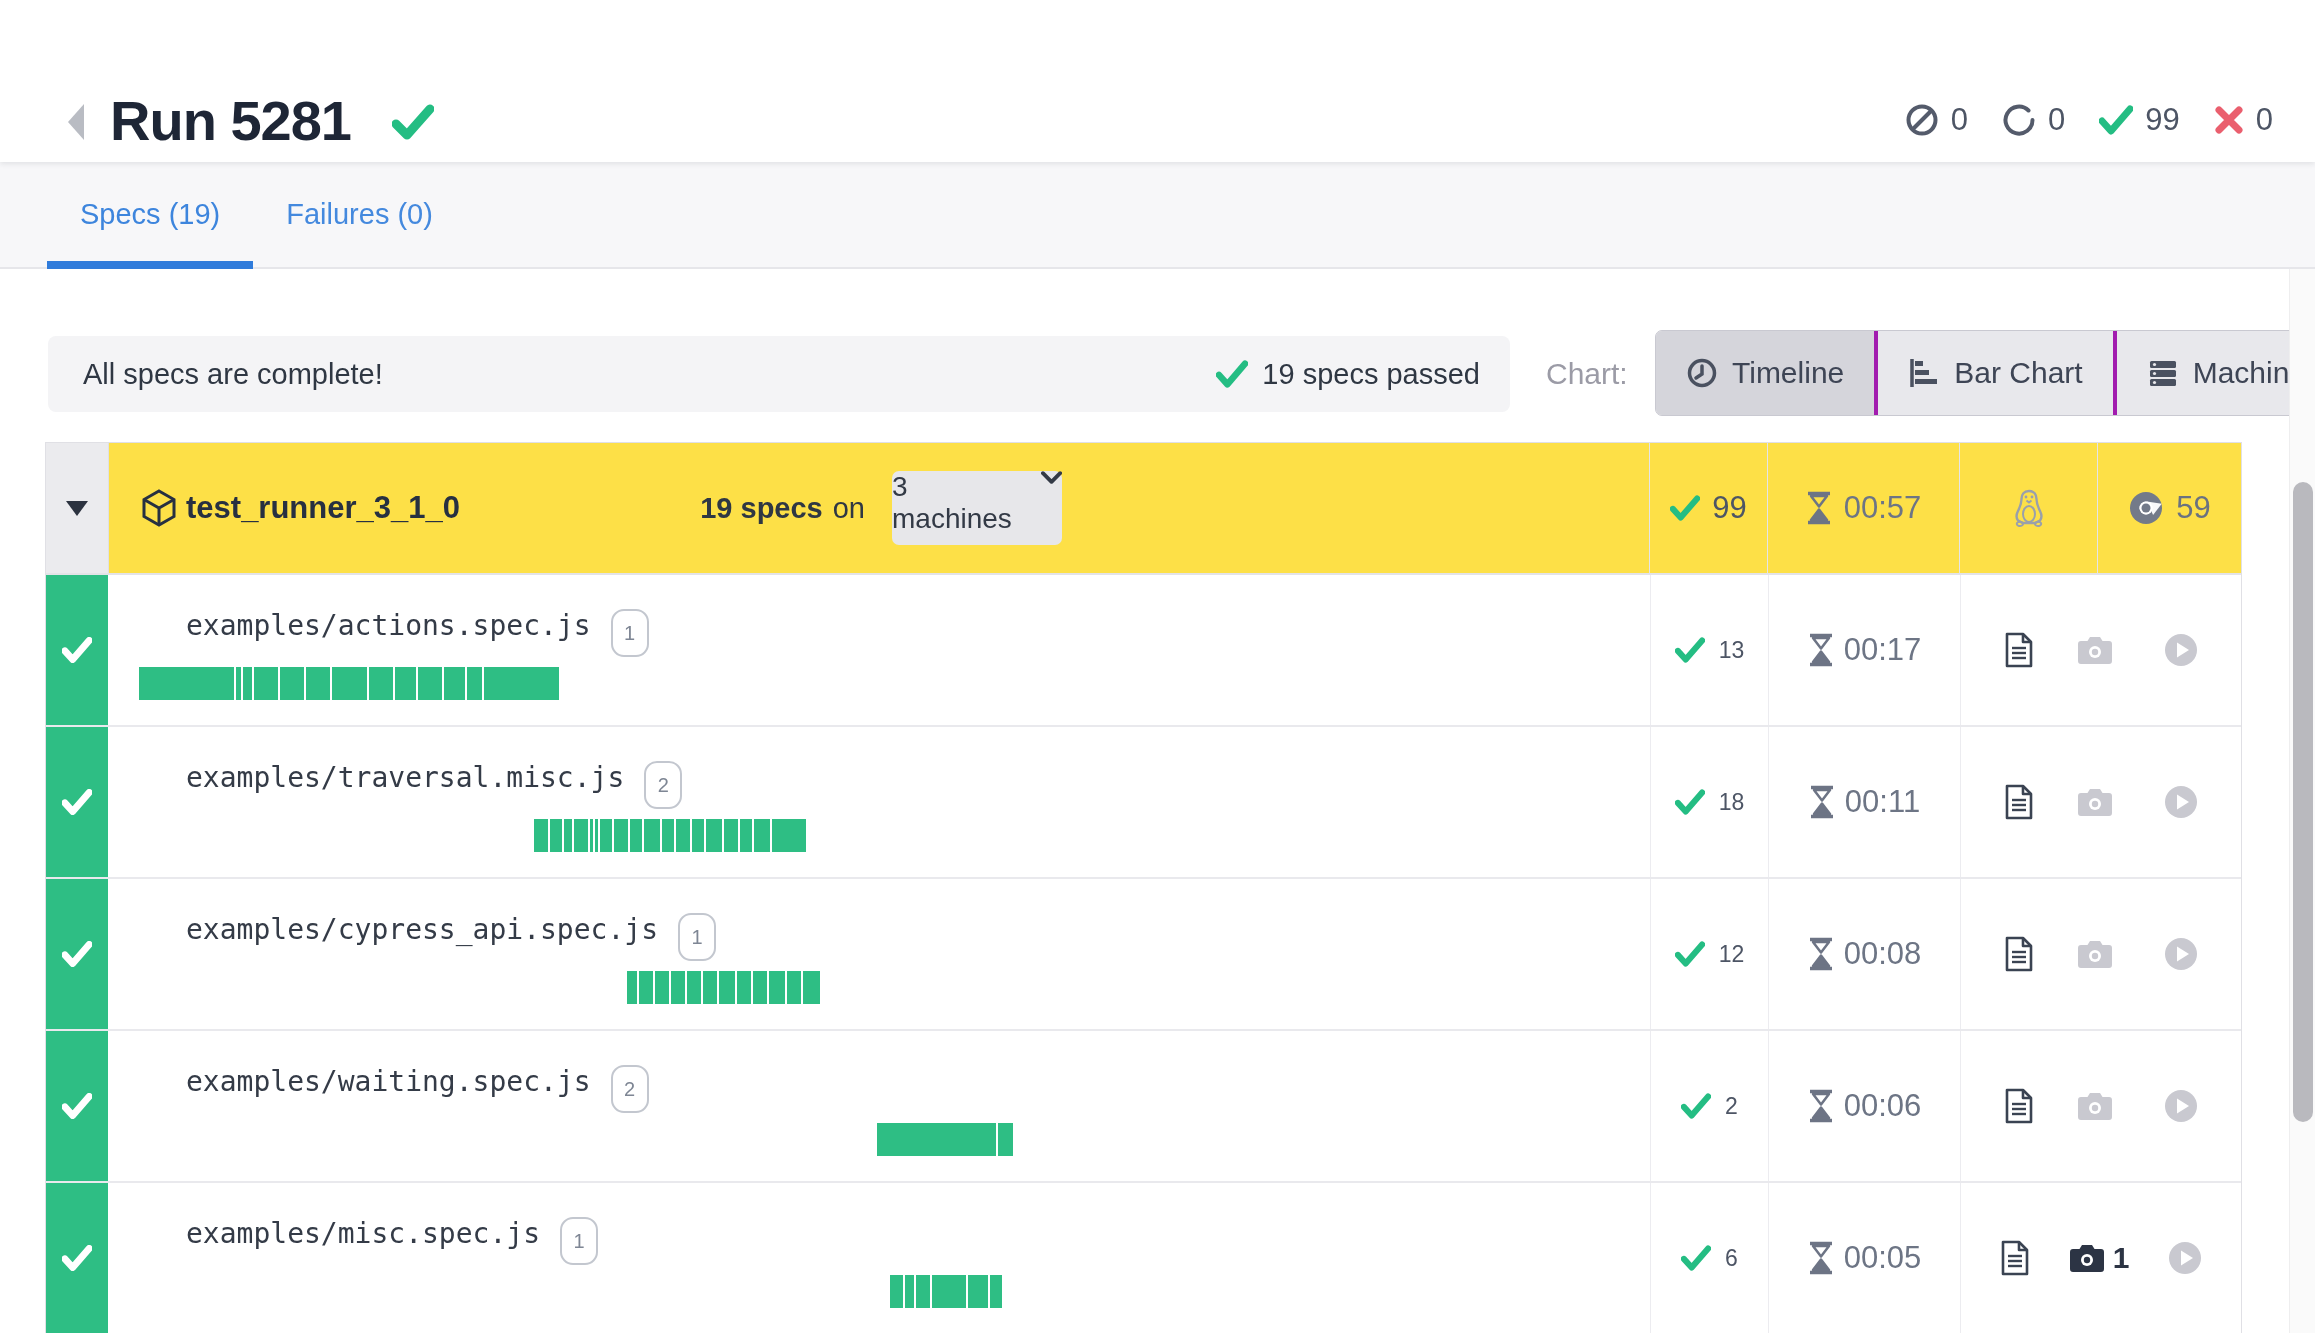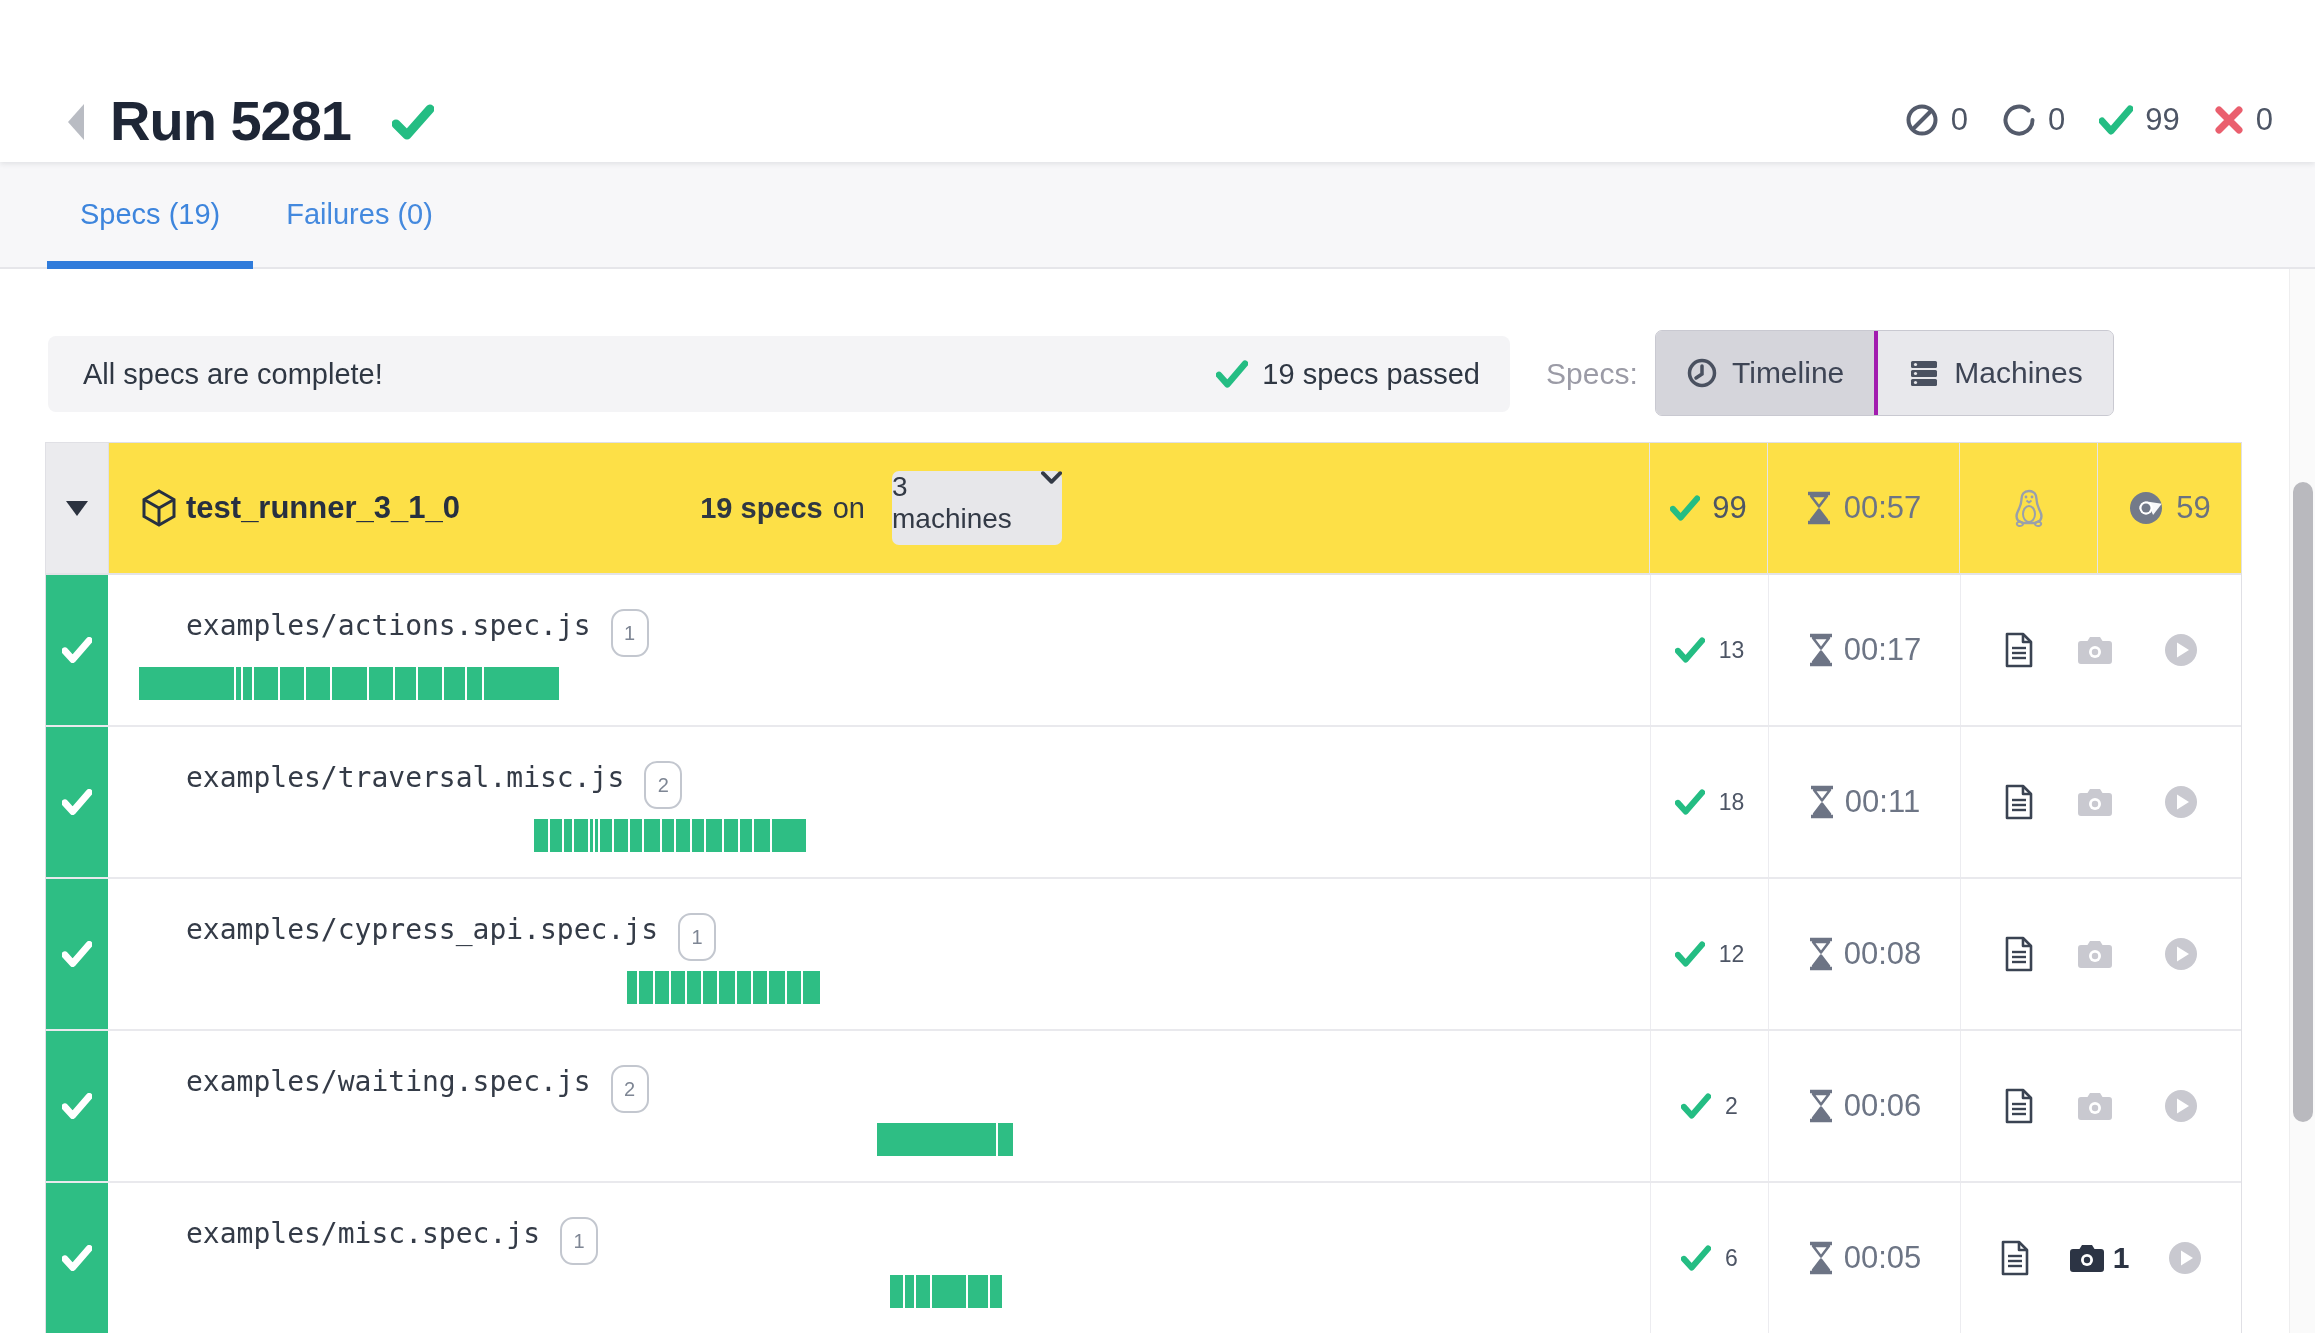--- a/index.html
+++ b/index.html
@@ -157,28 +157,37 @@
   <div class="banner">
     <span class="banner-msg">All specs are complete!</span>
     <span class="banner-right">
       <svg width="32" height="28" viewBox="0 0 34 30">
         <path d="M3 16 L12 26 L31 4" fill="none" stroke="#24bd83" stroke-width="7" stroke-linecap="round" stroke-linejoin="round"></path>
       </svg>
       <span>19 specs passed</span>
     </span>
   </div>
 
-  <div class="views-label">Specs:</div>
+  <div class="views-label">Chart:</div>
   <div class="btn-group">
     <div class="view-btn active">
       <svg width="32" height="32" viewBox="0 0 32 32">
         <circle cx="16" cy="16" r="12.5" fill="none" stroke="#4a5160" stroke-width="3.5"></circle>
         <path d="M16 9 L16 17 L10 21" fill="none" stroke="#4a5160" stroke-width="3.5" stroke-linecap="round"></path>
       </svg>
       <span>Timeline</span>
+    </div>
+    <div class="view-btn">
+      <svg width="32" height="32" viewBox="0 0 32 32">
+        <line x1="4" y1="2" x2="4" y2="30" stroke="#4a5160" stroke-width="3.5"></line>
+        <rect x="7" y="4" width="8" height="5" fill="#4a5160"></rect>
+        <rect x="7" y="13" width="14" height="5" fill="#4a5160"></rect>
+        <rect x="7" y="22" width="22" height="5" fill="#4a5160"></rect>
+      </svg>
+      <span>Bar Chart</span>
     </div>
     <div class="view-btn">
       <svg width="32" height="32" viewBox="0 0 32 32">
         <rect x="3" y="4" width="26" height="7" rx="1.5" fill="#4a5160"></rect>
         <rect x="3" y="13" width="26" height="7" rx="1.5" fill="#4a5160"></rect>
         <rect x="3" y="22" width="26" height="7" rx="1.5" fill="#4a5160"></rect>
         <circle cx="7.5" cy="7.5" r="1.6" fill="#e8e8ec"></circle>
         <circle cx="7.5" cy="16.5" r="1.6" fill="#e8e8ec"></circle>
         <circle cx="7.5" cy="25.5" r="1.6" fill="#e8e8ec"></circle>
       </svg>

